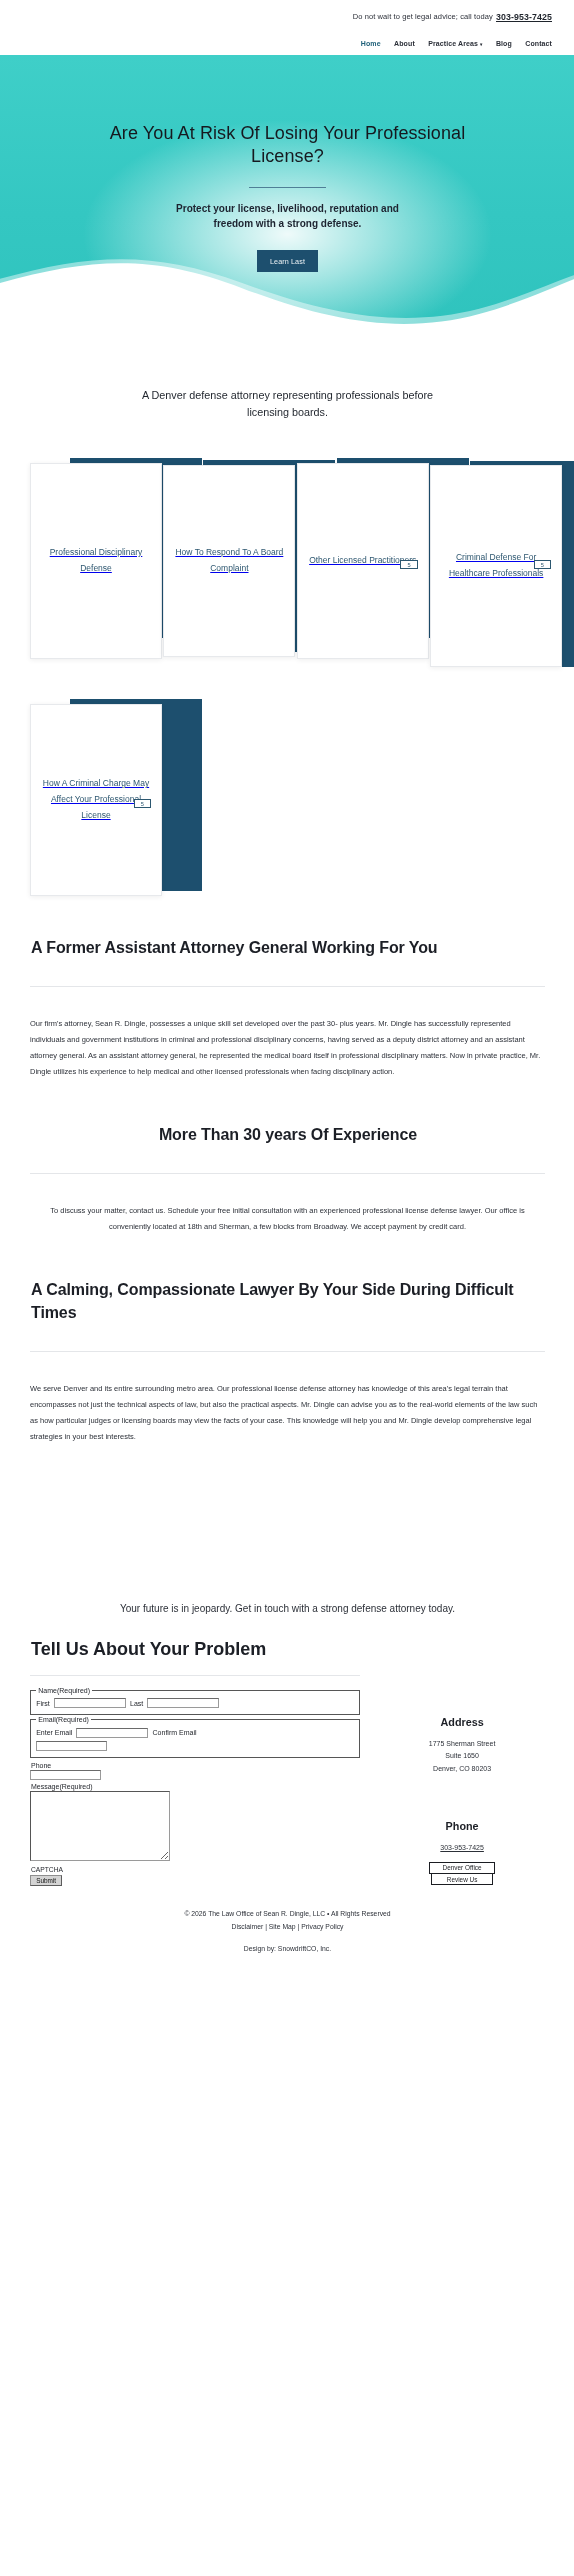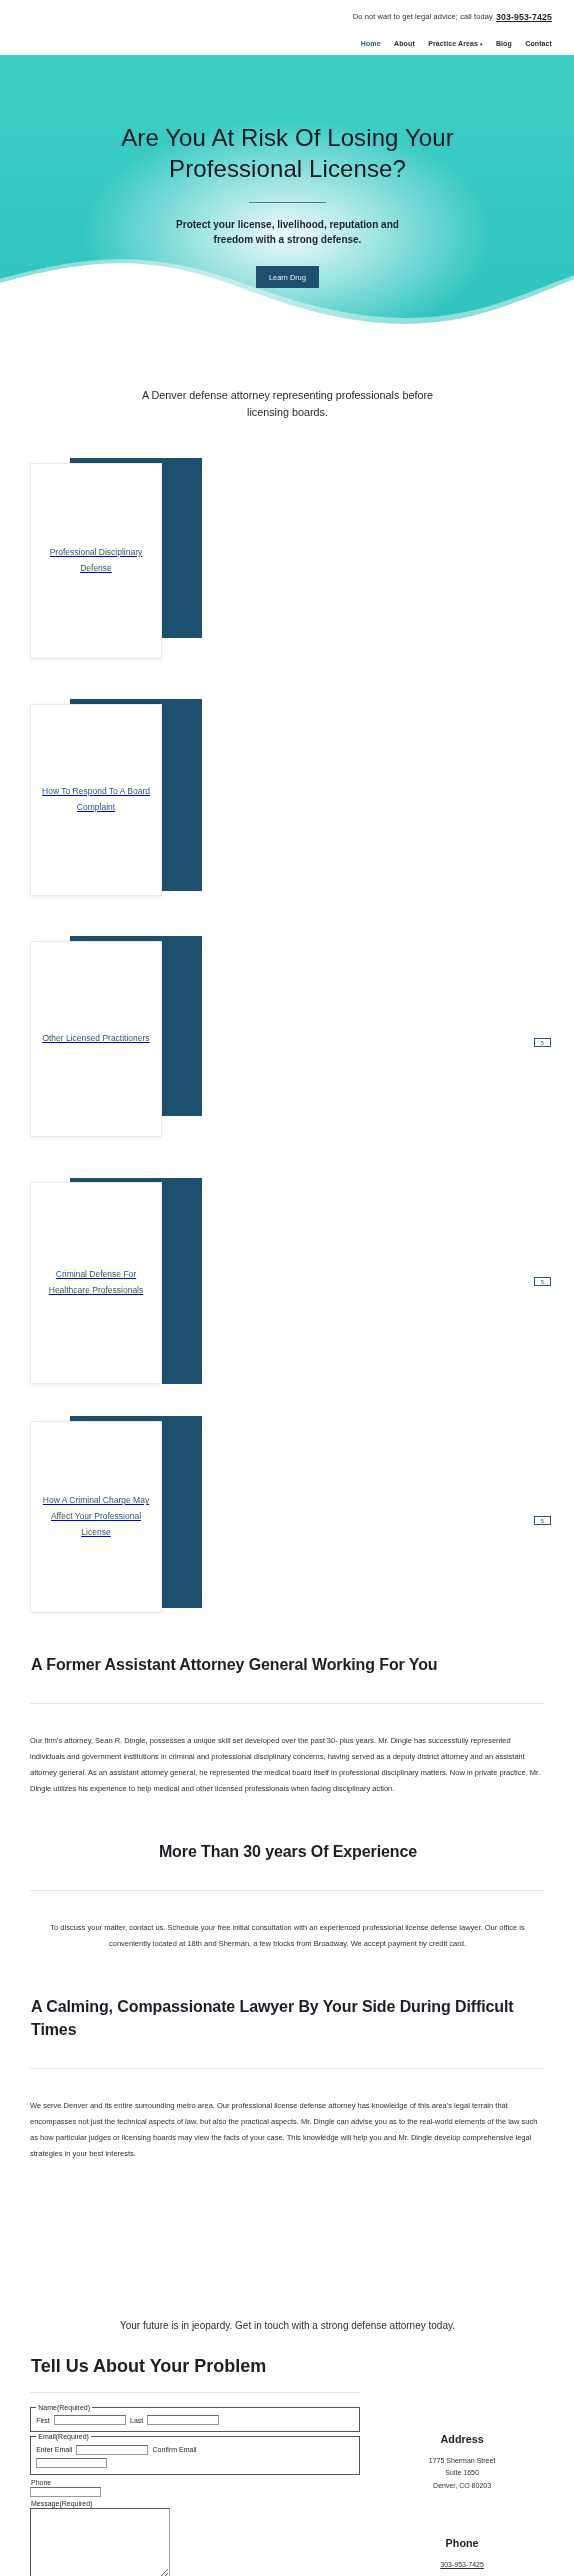--- a/index.html
+++ b/index.html
@@ -73,21 +73,21 @@
   }
   .hero-inner {
     position: relative;
     z-index: 3;
     padding-top: 67px;
     text-align: center;
   }
   .hero h1 {
     margin: 0 auto;
     max-width: 361px;
-    font-size: 24px;
+    font-size: 18px;
     line-height: 1.32;
     font-weight: 400;
     color: #16191f;
     letter-spacing: 0.1px;
   }
   .hero-rule {
     width: 77px;
     margin: 17.5px auto 13.4px;
     border: 0;
     border-top: 1.5px solid #4f7f96;
@@ -140,21 +140,21 @@
     line-height: 1.62;
     font-weight: 400;
     color: #1f242c;
   }
 
   
   .card-grid {
     width: 515px;
     margin: 0 auto;
     display: grid;
-    grid-template-columns: repeat(1, 1fr);
+    grid-template-columns: repeat(4, 1fr);
     column-gap: 18.5px;
     row-gap: 30px;
     padding-bottom: 31px;
   }
   .card-wrap {
     position: relative;
     height: 209px;
   }
   .card-shadowblock {
     position: absolute;
@@ -398,21 +398,21 @@
   <a href="#"><span>Practice Areas</span><span class="caret">▾</span></a>
   <a href="#">Blog</a>
   <a href="#">Contact</a>
 </nav>
 
 <section class="hero">
   <div class="hero-inner">
     <h1>Are You At Risk Of Losing Your Professional License?</h1>
     <hr class="hero-rule">
     <h2>Protect your license, livelihood, reputation and freedom with a strong defense.</h2>
-    <button class="hero-btn">Learn Drug</button>
+    <button class="hero-btn">Learn Last</button>
   </div>
   <svg class="wave" viewBox="0 0 1116 180" preserveAspectRatio="none">
     <path d="M0,60 C180,10 300,5 470,70 C640,135 780,160 930,120 C1010,98 1070,70 1116,52 L1116,180 L0,180 Z" fill="#ffffff"></path>
     <path d="M0,40 C180,-5 310,0 480,62 C650,124 790,150 940,108 C1015,87 1072,58 1116,38 L1116,180 L0,180 Z" fill="#ffffff" opacity="0"></path>
     <path d="M0,52 C180,2 300,-2 470,60 C640,122 780,148 930,110 C1010,88 1070,60 1116,44 L1116,96 C1070,112 1010,140 930,158 C780,192 640,170 470,105 C300,40 180,45 0,94 Z" fill="#ffffff" opacity=".45"></path>
   </svg>
 </section>
 
 <section class="intro">
   <p>A Denver defense attorney representing professionals before licensing boards.</p>

